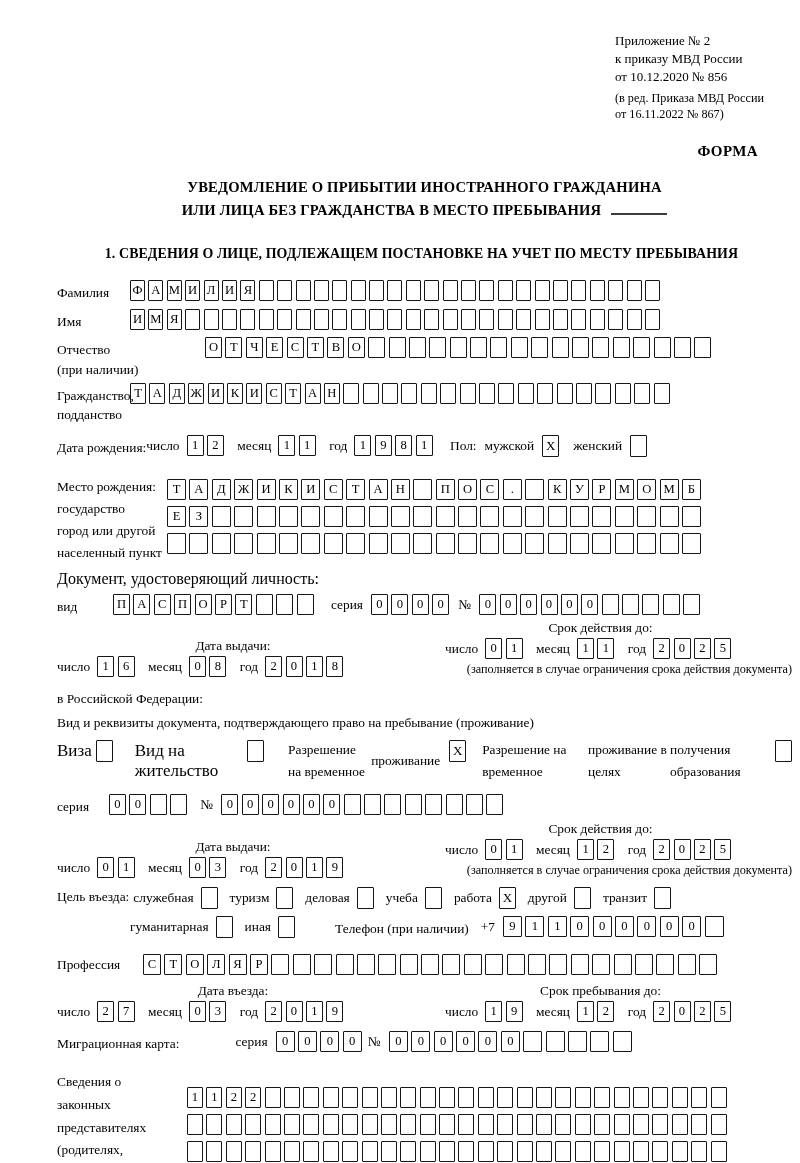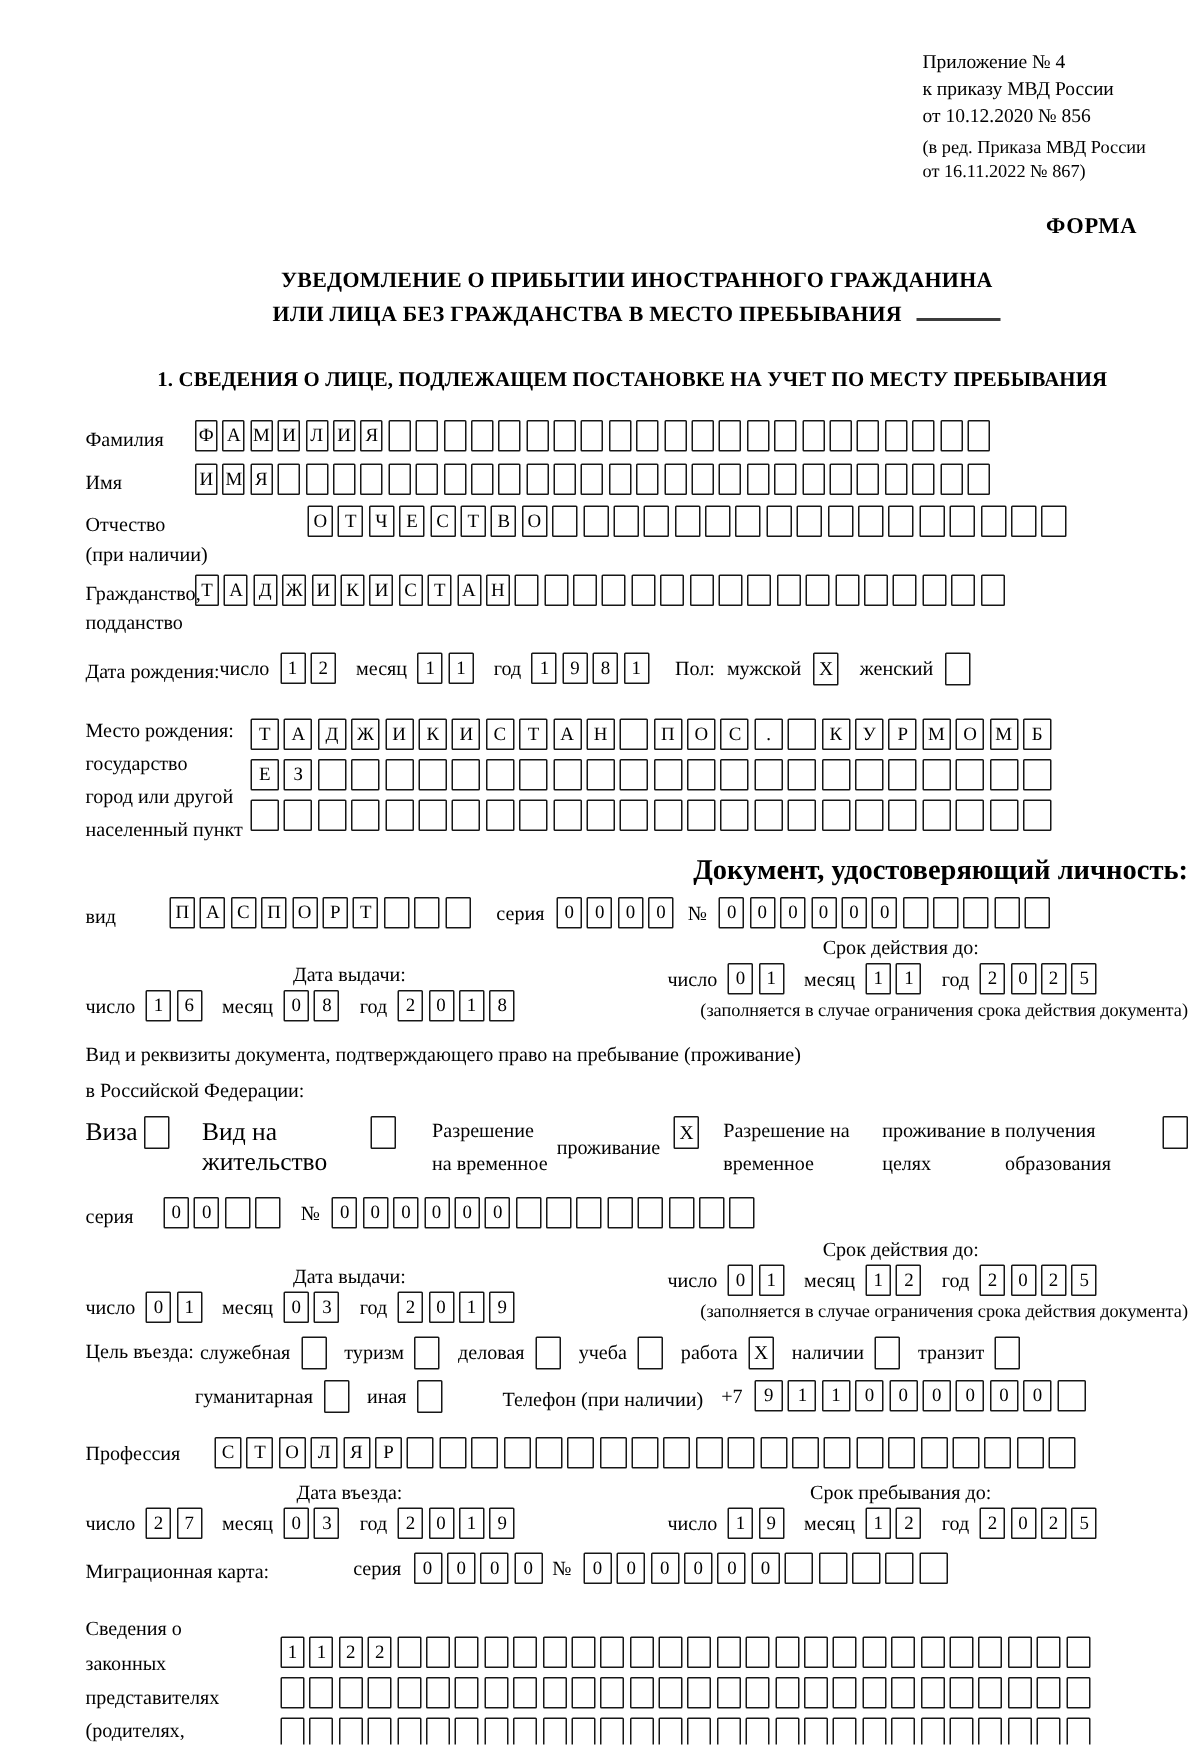--- a/index.html
+++ b/index.html
@@ -57,21 +57,21 @@
   .daterow .cell { width:17px; }
   .sexwrap { display:flex; align-items:center; margin-left:14px; padding-top:0; }
   .sexwrap .t { font-size:13.4px; margin-right:8px; }
   .sexwrap .checkbox { margin-right:14px; }
 
   
   .twocol { display:flex; align-items:center; margin-top:17px; }
   .lblcol { flex-shrink:0; font-size:13.4px; line-height:1.65; padding-top:1px; }
   .gridrows .grid { margin-bottom:6px; }
 
-  .center-bold { text-align:right; font-weight:bold; font-size:19px; margin-top:6px; }
+  .center-bold { text-align:left; font-weight:normal; font-size:16px; margin-top:6px; }
 
   
   .docrow { display:flex; align-items:flex-start; margin-top:6px; }
   .docrow .lbl { padding-top:3px; }
   .mlbl { font-size:13.4px; padding:3px 8px 0 14px; flex-shrink:0; }
 
   .dates { display:flex; margin-top:4px;align-items:flex-end; }
   .dcol-l { width:352px; }
   .dcol-r { flex:1; }
   .dhead { text-align:center; font-size:13.4px; margin-bottom:2px; }
@@ -90,21 +90,21 @@
   .optrow .opt .t { font-size:13.4px; margin-right:7px; }
 
   .phone-pre { font-size:13.4px; margin:3px 8px 0 12px; }
 </style>
 </head>
 <body>
 
 <div class="page">
 
   <div class="appendix">
-    <div>Приложение № 4</div>
+    <div>Приложение № 2</div>
     <div>к приказу МВД России</div>
     <div>от 10.12.2020 № 856</div>
     <div class="edition">
       <div>(в ред. Приказа МВД России</div>
       <div>от 16.11.2022 № 867)</div>
     </div>
   </div>
 
   <div class="form-label">ФОРМА</div>
 
@@ -452,22 +452,22 @@
             <span class="cell">0</span>
             <span class="cell">2</span>
             <span class="cell">5</span>
           </span>
         </div>
       <div class="dnote">(заполняется в случае ограничения срока действия документа)</div>
     </div>
   </div>
 
   <div class="intro">
+    <div>в Российской Федерации:</div>
     <div>Вид и реквизиты документа, подтверждающего право на пребывание (проживание)</div>
-    <div>в Российской Федерации:</div>
   </div>
 
   <div class="ropts">
     <span class="ropt">
       <span class="t">Виза</span>
       <span class="checkbox" style="margin-left:4px;"></span>
     </span>
     <span class="ropt" style="margin-left:22px;">
       <span class="t">Вид на жительство</span>
       <span class="checkbox" style="margin-left:22px;"></span>
@@ -581,21 +581,21 @@
         </span>
         <span class="opt">
           <span class="t">учеба</span>
           <span class="checkbox"></span>
         </span>
         <span class="opt">
           <span class="t">работа</span>
           <span class="checkbox">X</span>
         </span>
         <span class="opt">
-          <span class="t">наличии</span>
+          <span class="t">другой</span>
           <span class="checkbox"></span>
         </span>
         <span class="opt">
           <span class="t">транзит</span>
           <span class="checkbox"></span>
         </span>
       </span>
   </div>
   <div class="row" style="margin-top:7px; margin-left:73px;">
     <span class="optrow">

